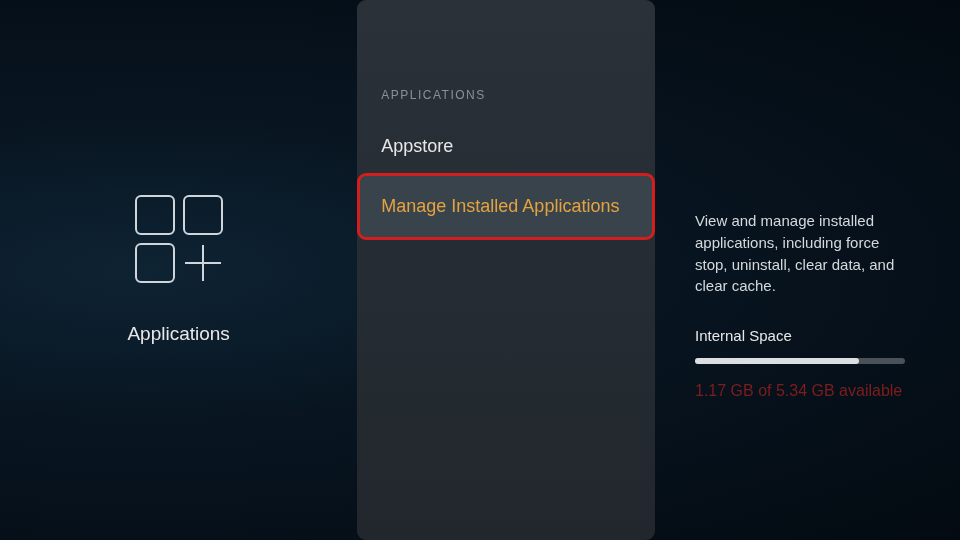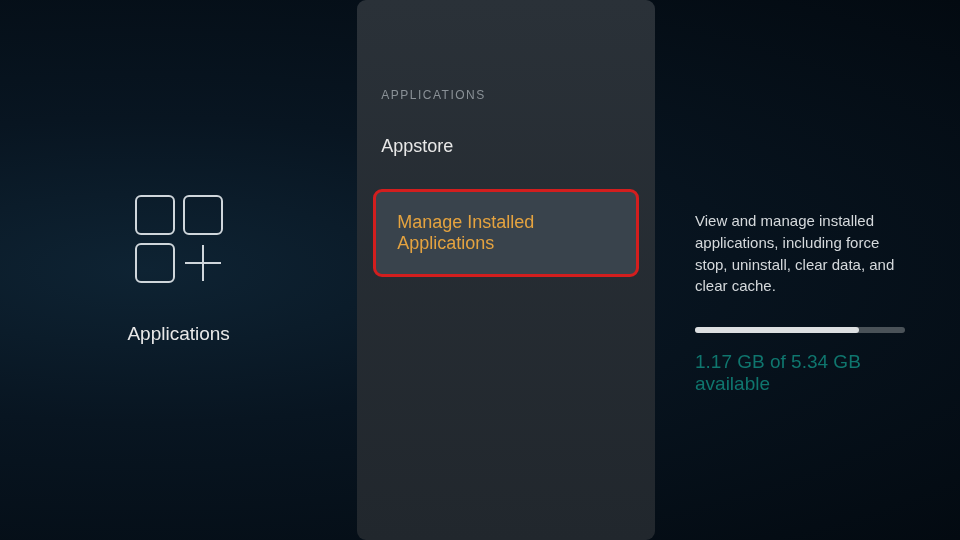--- a/index.html
+++ b/index.html
@@ -86,21 +86,21 @@
     .menu-item {
       padding: 16px 24px;
       font-size: 18px;
       color: #e8e8e8;
       cursor: pointer;
     }
     .menu-item.selected {
       background: #39434c;
       color: #e5a33f;
       border: 3px solid #d31e1e;
-      margin: 16px;
+      margin: 0;
       padding: 20px 21px;
     }
     .right-panel {
       flex: 1;
       padding: 210px 55px 0 40px;
     }
     .description {
       font-size: 15px;
       line-height: 1.45;
       color: #d5d9dc;
@@ -117,22 +117,22 @@
       height: 6px;
       background: #4a5258;
       margin-bottom: 18px;
       position: relative;
     }
     .progress-fill {
       height: 100%;
       background: #dcdfe1;
     }
     .storage-text {
-      font-size: 19px;
-      color: #0f766e;
+      font-size: 16px;
+      color: #7f1d1d;
     }
   </style>
 </head>
 <body>
 
 <div class="left-panel">
   <div class="icon-grid">
     <div class="icon-square"></div>
     <div class="icon-square"></div>
     <div class="icon-square"></div>
@@ -142,17 +142,18 @@
 </div>
 
 <div class="middle-panel">
   <div class="section-header">APPLICATIONS</div>
   <div class="menu-item">Appstore</div>
   <div class="menu-item selected">Manage Installed Applications</div>
 </div>
 
 <div class="right-panel">
   <div class="description">View and manage installed applications, including force stop, uninstall, clear data, and clear cache.</div>
+  <div class="storage-label">Internal Space</div>
   <div class="progress-bar">
     <div class="progress-fill" style="width:78%"></div>
   </div>
   <div class="storage-text">1.17 GB of 5.34 GB available</div>
 </div>
 
 </body></html>

